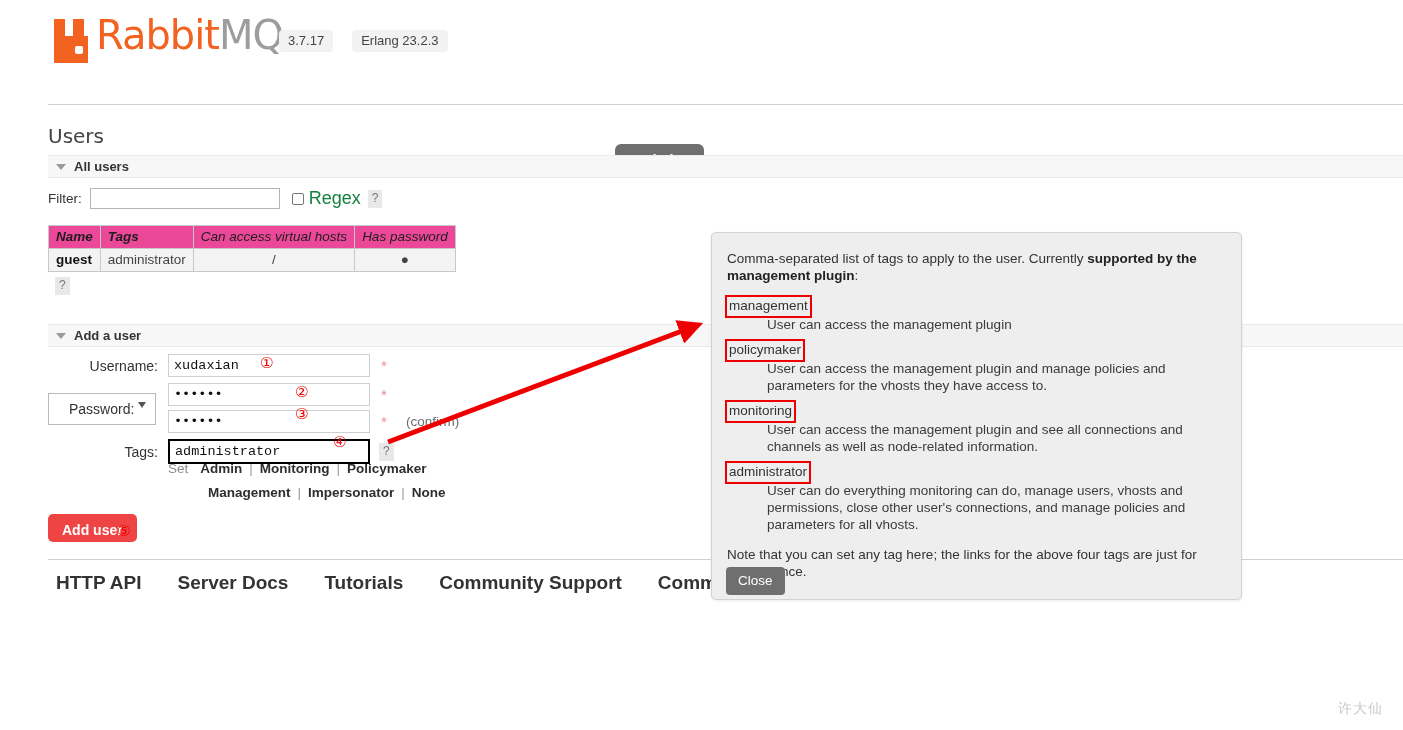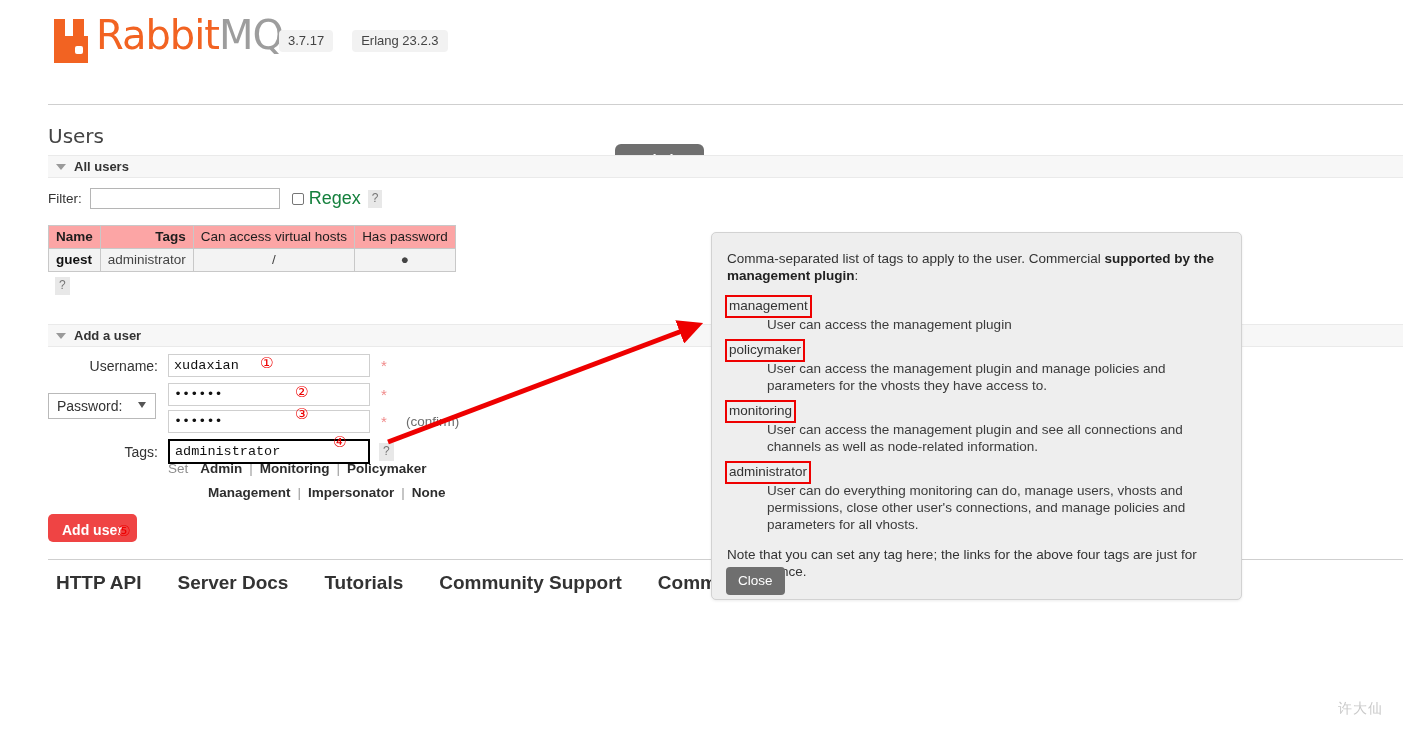--- a/index.html
+++ b/index.html
@@ -205,26 +205,27 @@
 
   
   .users-table {
     position: absolute;
     left: 48px; top: 225px;
     border-collapse: collapse;
     font-size: 13.5px;
   }
   .users-table th {
     border: 1px solid #c8c8c8;
-    background: #fca5a5;
+    background: #ec4899;
     color: #1d1d1d;
     font-weight: bold;
-    text-align: right;
+    text-align: left;
     padding: 3px 7px 4px 7px;
     white-space: nowrap;
+    font-style: italic;
   }
   .users-table th.th-name { font-weight: bold; }
   .users-table th.th-plain { font-weight: normal; }
   .users-table td {
     border: 1px solid #c8c8c8;
     background: #f3f3f3;
     padding: 3px 7px 4px 7px;
     color: #444;
     white-space: nowrap;
   }
@@ -280,26 +281,26 @@
     margin-left: 11px;
     width: 9px;
   }
   .confirm-note {
     color: #6d6d6d;
     font-size: 13.5px;
     margin-left: 16px;
   }
   .pwd-select {
     width: 108px;
-    height: 26px;
+    height: 32px;
     border: 1px solid #b9b9b9;
     background: #fff;
     font-size: 14px;
     color: #333;
-    padding: 2px 8px;
+    padding: 2px 20px;
     font-family: "Liberation Sans", sans-serif;
     appearance: none;
     -webkit-appearance: none;
     position: relative;
   }
   .select-wrap {
     position: relative;
     width: 110px;
     margin-right: 10px;
   }
@@ -572,21 +573,21 @@
   <div class="footer-links">
     <span>HTTP API</span>
     <span>Server Docs</span>
     <span>Tutorials</span>
     <span>Community Support</span>
     <span>Community Slack</span>
     <span>Commercial</span>
   </div>
 
   <div class="popup">
-    <div class="intro"><span>Comma-separated list of tags to apply to the user. Commercial </span><b>supported by the management plugin</b><span>:</span></div>
+    <div class="intro"><span>Comma-separated list of tags to apply to the user. Currently </span><b>supported by the management plugin</b><span>:</span></div>
 
     <dl>
       <dt><span class="tag-term">management</span></dt>
       <dd class="tag-def">User can access the management plugin</dd>
 
       <dt><span class="tag-term">policymaker</span></dt>
       <dd class="tag-def">User can access the management plugin and manage policies and parameters for the vhosts they have access to.</dd>
 
       <dt><span class="tag-term">monitoring</span></dt>
       <dd class="tag-def">User can access the management plugin and see all connections and channels as well as node-related information.</dd>

